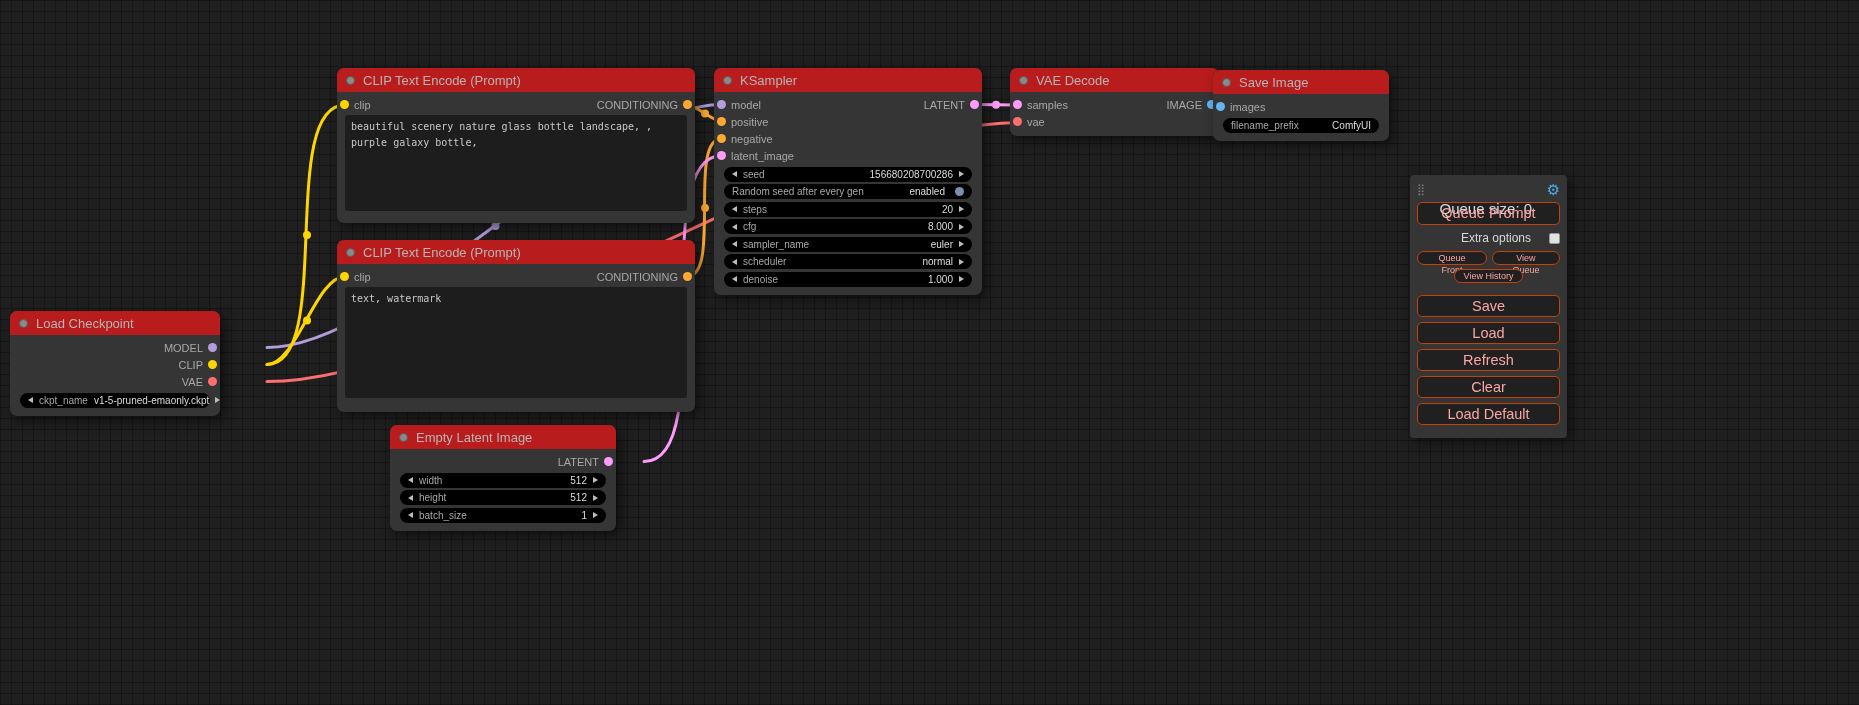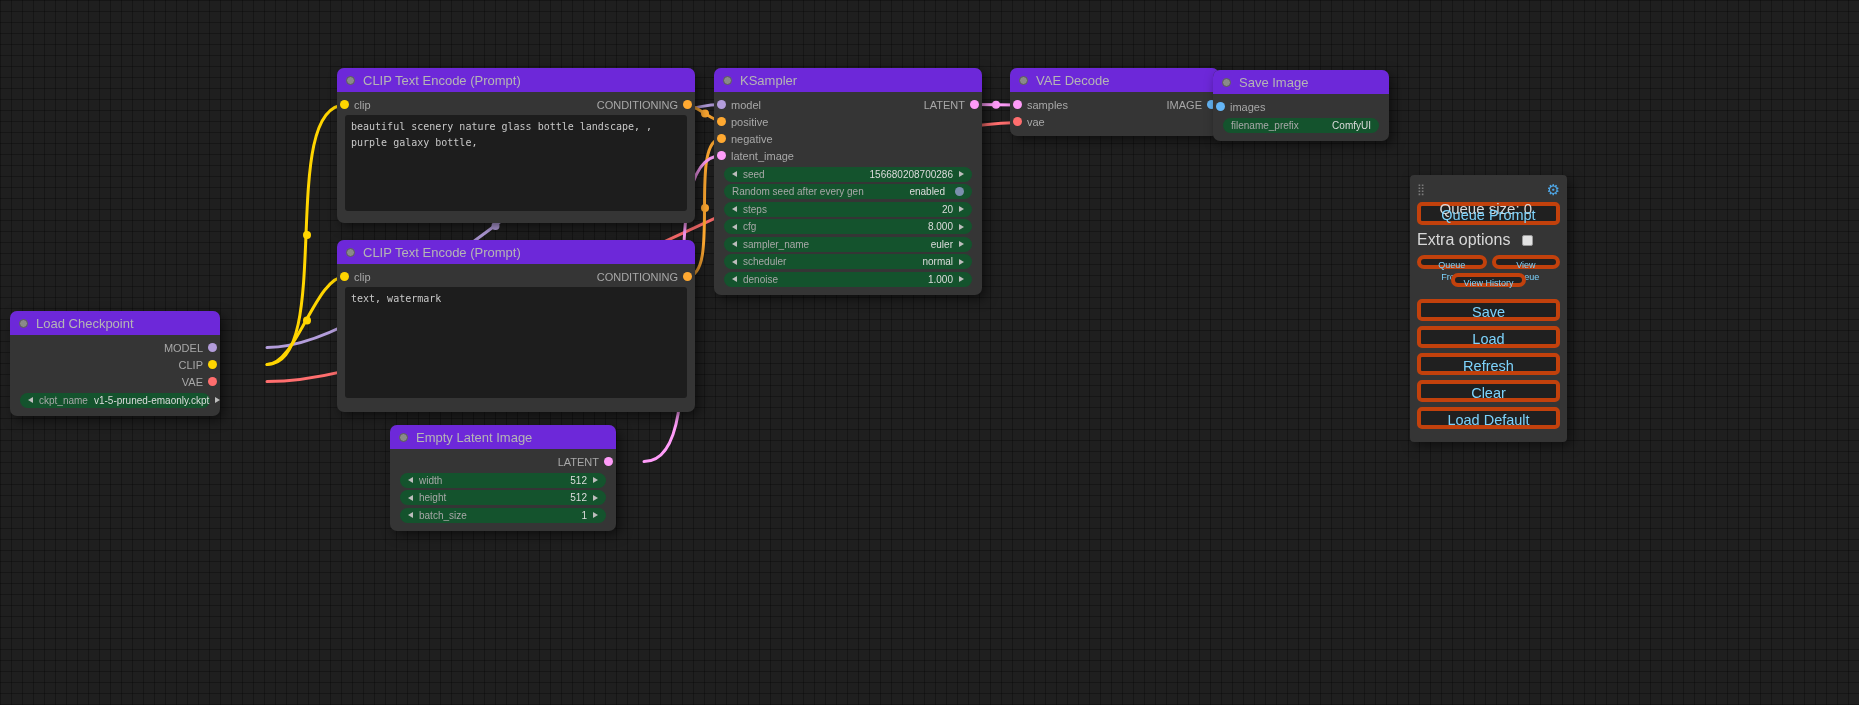--- a/index.html
+++ b/index.html
@@ -16,39 +16,39 @@
   }
 
   svg.wires { position:absolute; left:0; top:0; z-index:1; }
   svg.wires path { fill:none; stroke-width:3; stroke-linecap:round; }
 
   .node {
     position:absolute; z-index:2; background:#353535; border-radius:7px;
     box-shadow:4px 4px 12px rgba(0,0,0,0.55); padding-bottom:6px;
   }
   .ntitle {
-    height:24px; background:#6d28d9; border-radius:7px 7px 0 0;
+    height:24px; background:#b91c1c; border-radius:7px 7px 0 0;
     display:flex; align-items:center; gap:8px; padding:0 9px;
   }
   .tdot { width:9px; height:9px; border-radius:50%; background:#8a8a8a; border:1px solid #5a5a5a; flex:none; }
   .ttext { font-size:13px; color:#b5b5b5; white-space:nowrap; }
   .nbody { padding-top:4px; }
 
   .prow { display:flex; justify-content:space-between; align-items:center; height:17px; padding:0 3px; }
   .prow.out-only { justify-content:flex-end; }
   .port { display:flex; align-items:center; gap:5px; }
   .pdot { width:9px; height:9px; border-radius:50%; flex:none; }
   .plabel { font-size:11px; color:#a8a8a8; white-space:nowrap; }
 
   .c-model { background:#B39DDB; } .c-clip { background:#FFD500; }
   .c-vae { background:#FF6E6E; } .c-cond { background:#FFA931; }
   .c-latent { background:#FF9CF9; } .c-image { background:#64B5F6; }
 
   .widget {
-    height:15px; margin:2.5px 10px; background:#14532d; border-radius:8px;
+    height:15px; margin:2.5px 10px; background:#000000; border-radius:8px;
     display:flex; align-items:center; padding:0 8px; gap:6px; font-size:10px;
   }
   .wlabel { color:#a8a8a8; white-space:nowrap; }
   .wvalue { margin-left:auto; color:#dcdcdc; white-space:nowrap; }
   .arr { width:0; height:0; flex:none; }
   .arr-l { border-top:3.5px solid transparent; border-bottom:3.5px solid transparent; border-right:5px solid #bdbdbd; }
   .arr-r { border-top:3.5px solid transparent; border-bottom:3.5px solid transparent; border-left:5px solid #bdbdbd; }
   .knob { width:9px; height:9px; border-radius:50%; background:#7b8fae; flex:none; margin-left:4px; }
 
   textarea.prompt {
@@ -74,28 +74,28 @@
     position:absolute; left:1410px; top:175px; width:157px; z-index:3;
     background:#353535; border-radius:4px; padding:5px 7px 8px;
     box-shadow:4px 4px 12px rgba(0,0,0,0.5);
   }
   .menu-header { display:flex; align-items:center; height:19px; margin-bottom:3px; }
   .drag-handle { color:#7a7a7a; font-size:11px; cursor:grab; }
   .queue-size { flex:1; text-align:center; color:#d8d8d8; font-size:15px;margin-top:37px; }
   .gear { color:#4fa8e8; font-size:15px; line-height:1; cursor:pointer; }
 
   .btn {
-    display:block; width:100%; background:#202020; border:4px solid #c2410c;
-    color:#7dd3fc; border-radius:5px; font-family:inherit; cursor:pointer;
+    display:block; width:100%; background:#202020; border:1px solid #c2410c;
+    color:#fca5a5; border-radius:5px; font-family:inherit; cursor:pointer;
   }
   .btn.big { height:22px; font-size:14.5px; margin:0 0 5px; line-height:19px; }
   .btn.queue-prompt { height:23px; margin-bottom:6px; }
   .btn.gap-top { margin-top:12px; }
-  .extra-row { display:flex; justify-content:flex-start; align-items:center; gap:12px;
-    color:#d8d8d8; font-size:16px; margin:2px 0 6px; }
+  .extra-row { display:flex; justify-content:flex-end; align-items:center; gap:18px;
+    color:#d8d8d8; font-size:12px; margin:2px 0 6px; }
   .checkbox { width:11px; height:11px; background:#e2e2e2; border:1px solid #9a9a9a; border-radius:2px; display:inline-block; cursor:pointer; }
   .small-row { display:flex; justify-content:center; gap:5px; margin-bottom:4px; }
   .btn.small { display:inline-block; width:auto; height:14px; padding:0 9px;
     font-size:9px; line-height:12px; border-radius:8px; margin:0; }
 </style>
 </head>
 <body>
 
 <div id="canvas">
 

